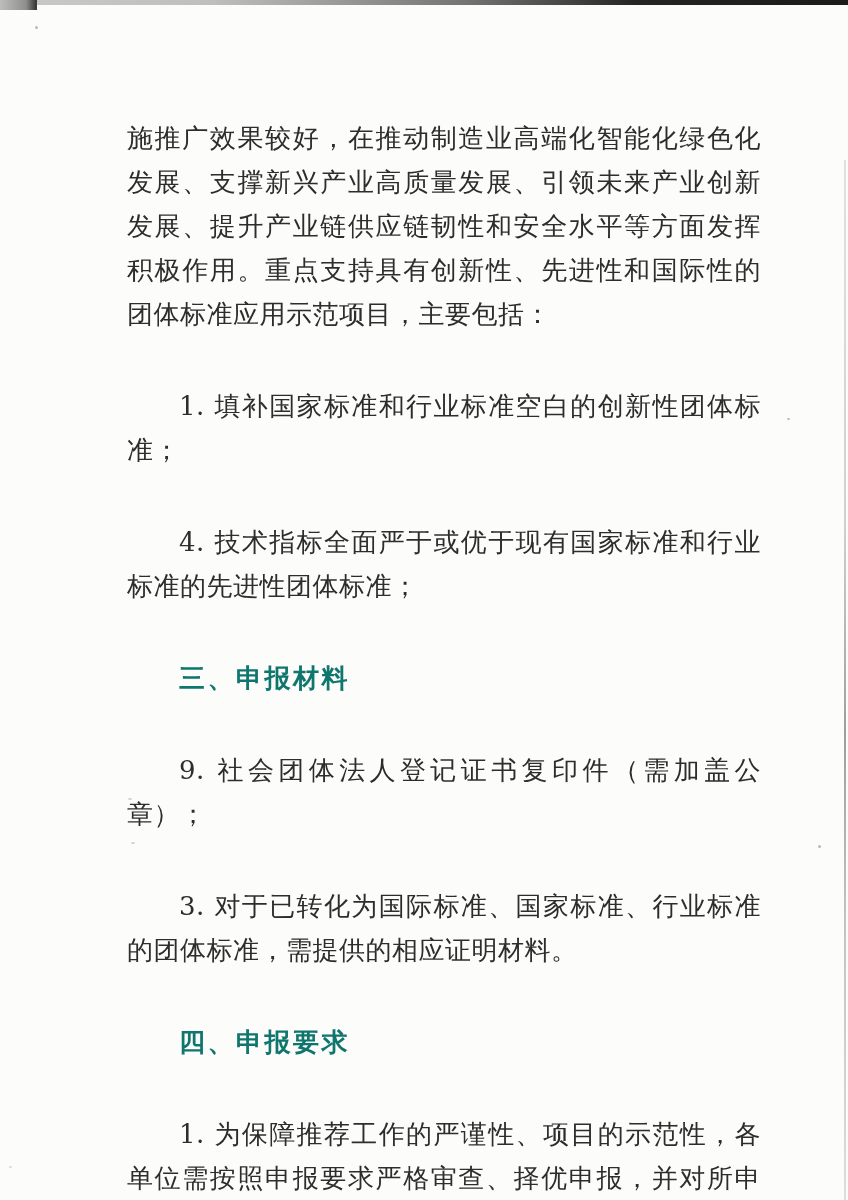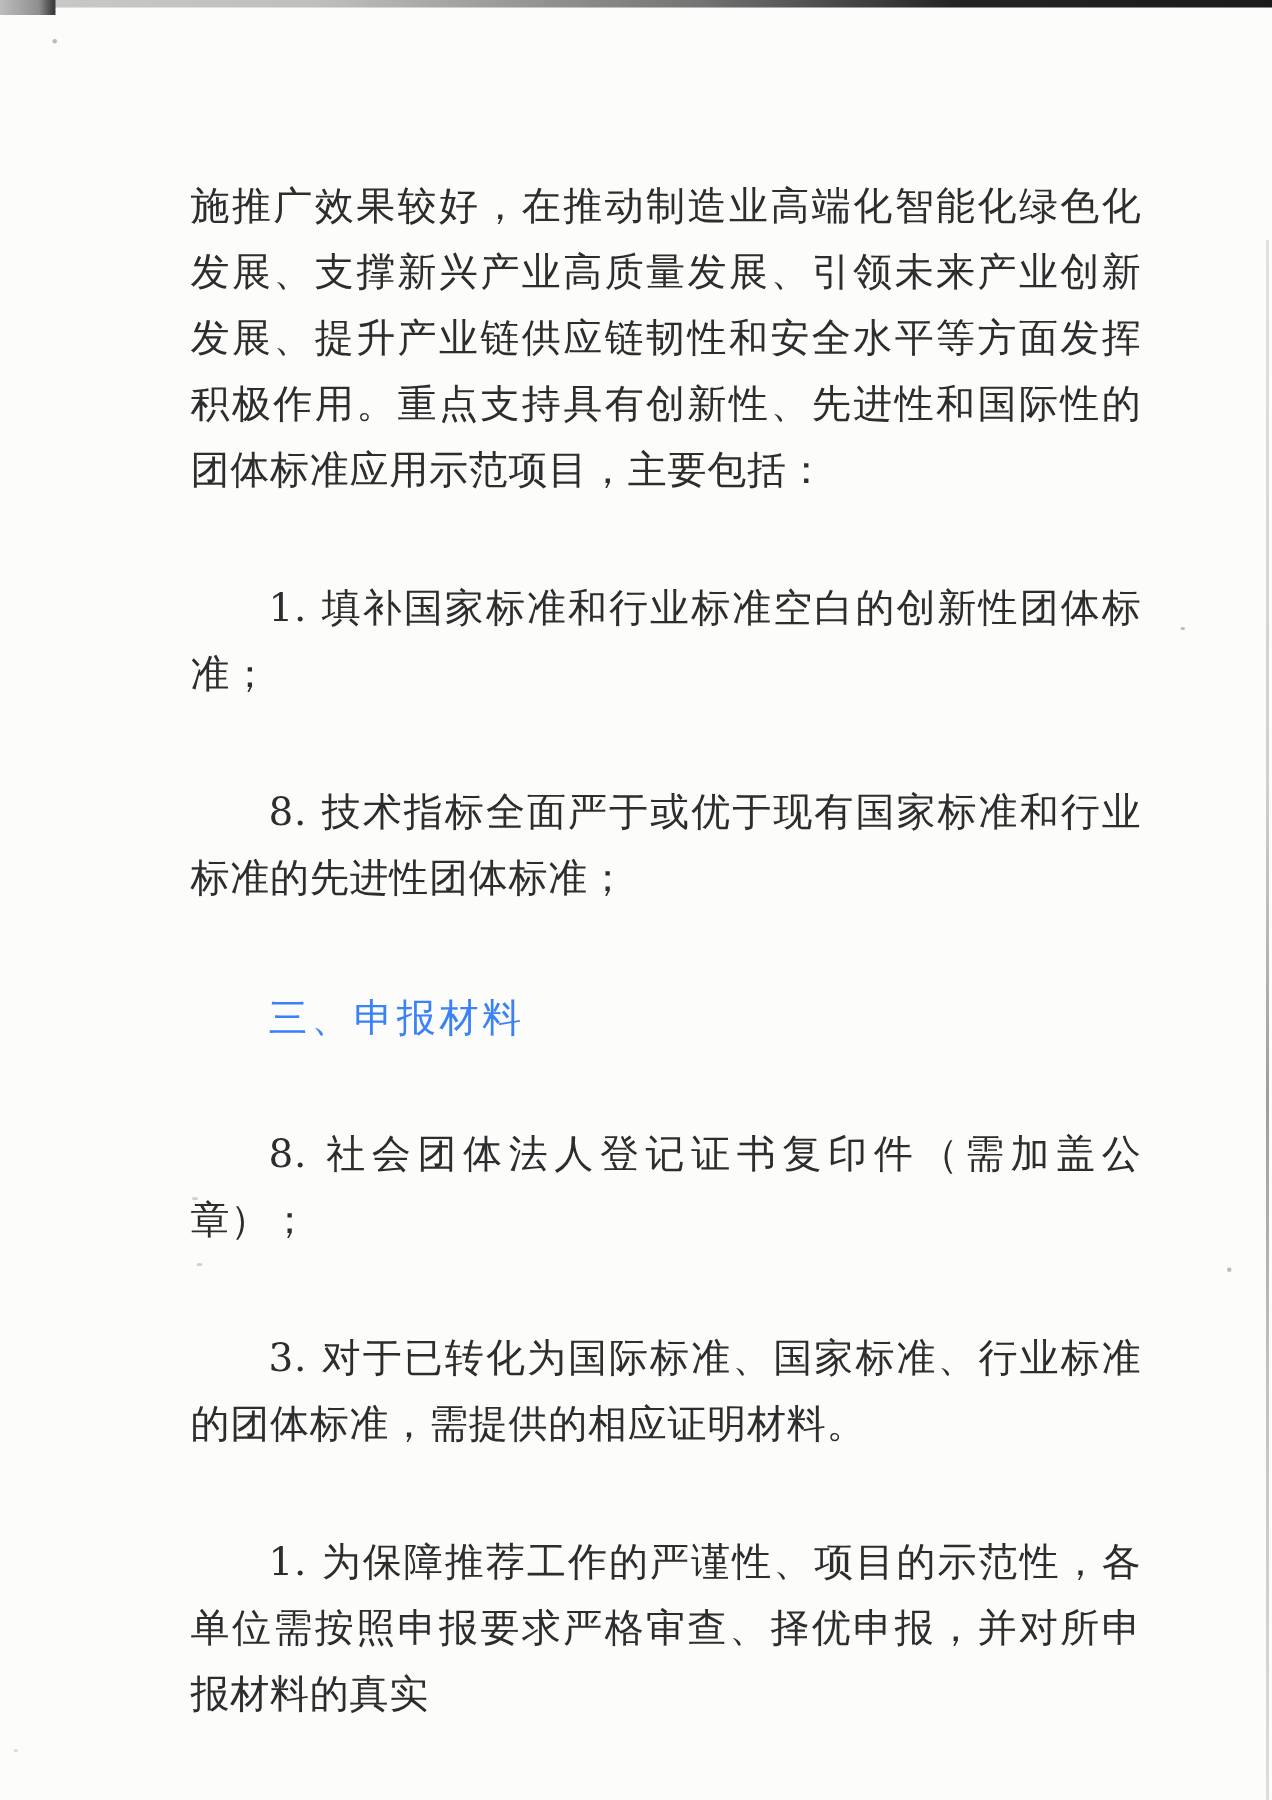--- a/index.html
+++ b/index.html
@@ -66,42 +66,43 @@
     line-height: 44px;
     text-align: justify;
     letter-spacing: 0.5px;
   }
   .doc-text p {
     margin: 0;
   }
   .blk.ind { text-indent: 2em; margin-top: 48px; }
   .blk.heading {
     font-family: "Liberation Sans", sans-serif;
-    font-weight: 400;
+    font-weight: 700;
     letter-spacing: 2.5px;
-    color: #3b82f6;
+    color: #0f766e;
   }
 </style>
 </head>
 <body>
 
 <div class="page">
 
   <div class="scan-top-band"></div>
   <div class="scan-corner-block"></div>
   <div class="scan-right-line"></div>
   <div class="speck s1"></div>
   <div class="speck s2"></div>
   <div class="speck s3"></div>
   <div class="speck s4"></div>
   <div class="speck s5"></div>
   <div class="speck s6"></div>
 
   <div class="doc-text">
       <p class="blk body">施推广效果较好，在推动制造业高端化智能化绿色化发展、支撑新兴产业高质量发展、引领未来产业创新发展、提升产业链供应链韧性和安全水平等方面发挥积极作用。重点支持具有创新性、先进性和国际性的团体标准应用示范项目，主要包括：</p>
       <p class="blk body ind">1. 填补国家标准和行业标准空白的创新性团体标准；</p>
-      <p class="blk body ind">8. 技术指标全面严于或优于现有国家标准和行业标准的先进性团体标准；</p>
+      <p class="blk body ind">4. 技术指标全面严于或优于现有国家标准和行业标准的先进性团体标准；</p>
       <p class="blk heading ind">三、申报材料</p>
-      <p class="blk body ind">8. 社会团体法人登记证书复印件（需加盖公章）；</p>
+      <p class="blk body ind">9. 社会团体法人登记证书复印件（需加盖公章）；</p>
       <p class="blk body ind">3. 对于已转化为国际标准、国家标准、行业标准的团体标准，需提供的相应证明材料。</p>
+      <p class="blk heading ind">四、申报要求</p>
       <p class="blk body ind">1. 为保障推荐工作的严谨性、项目的示范性，各单位需按照申报要求严格审查、择优申报，并对所申报材料的真实</p>
     </div>
 </div>
 
 </body></html>

